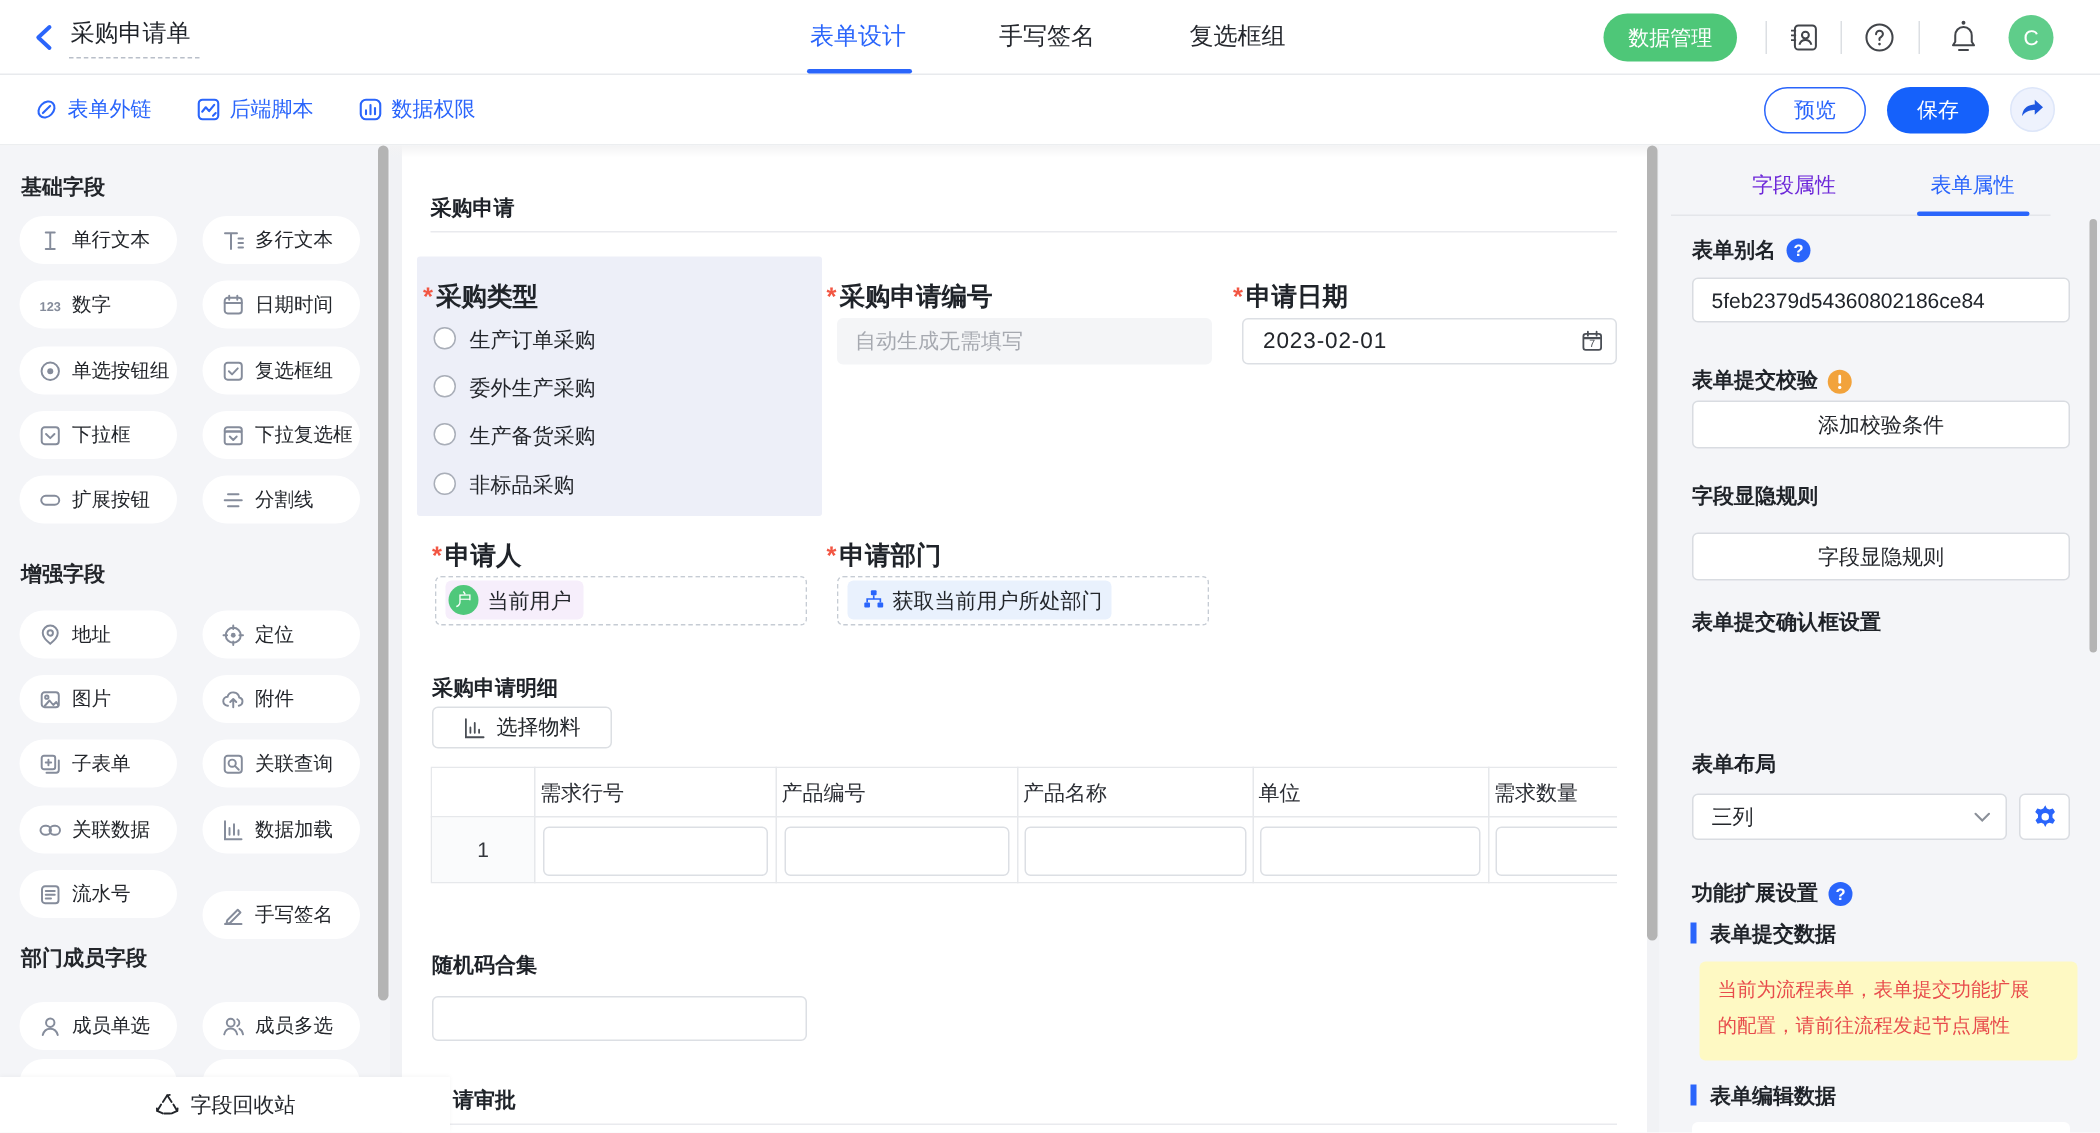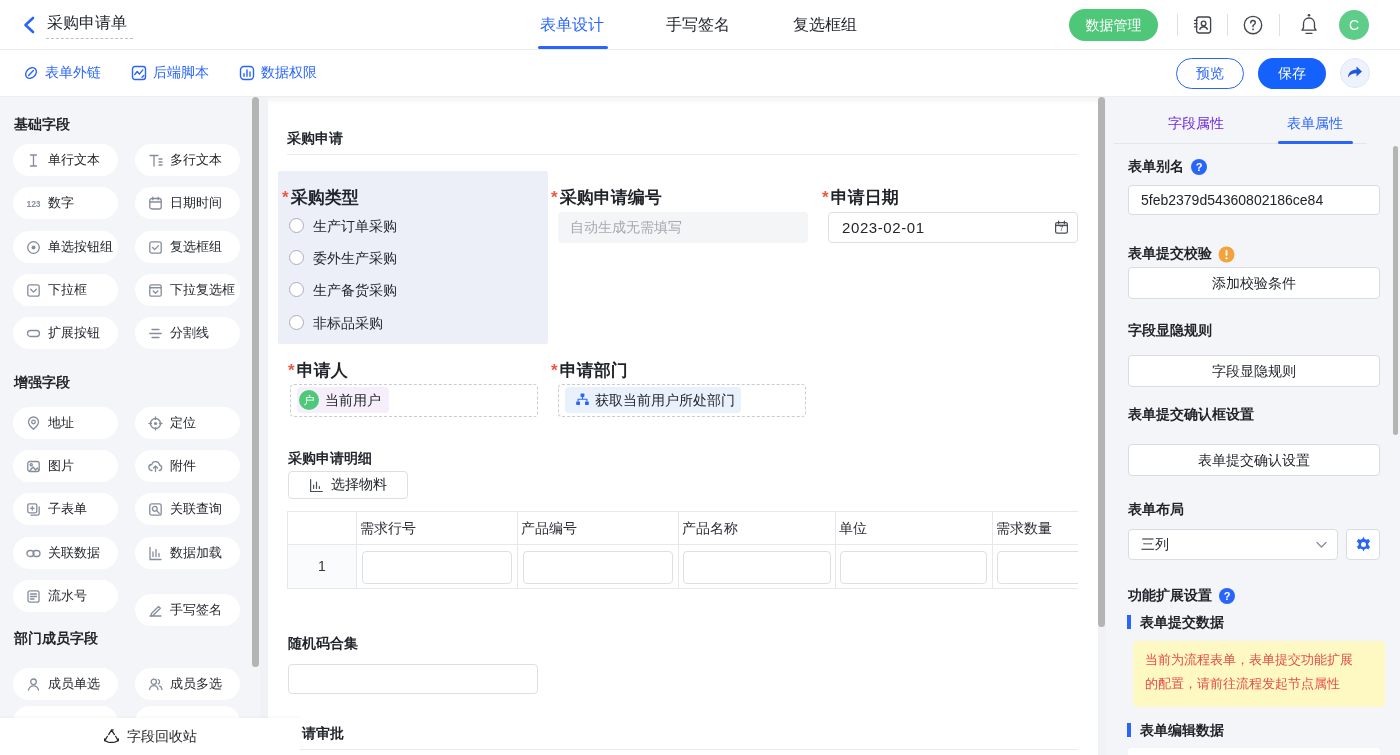--- a/index.html
+++ b/index.html
@@ -314,21 +314,20 @@
     <svg width="17" height="17" viewBox="0 0 17 17">
         <circle cx="8.5" cy="8.5" r="8" fill="#f2a33c"></circle>
         <rect x="7.6" y="3.8" width="1.8" height="6" rx="0.9" fill="#fff"></rect>
         <circle cx="8.5" cy="12.3" r="1.1" fill="#fff"></circle>
       </svg>
   </div>
   <div class="rbtn" style="top:170px;">添加校验条件</div>
   <div class="rlabel" style="top:225px;">字段显隐规则</div>
   <div class="rbtn" style="top:258px;">字段显隐规则</div>
   <div class="rlabel" style="top:309px;">表单提交确认框设置</div>
-  <div class="rbtn" style="top:347px;">表单提交确认设置</div>
   <div class="rlabel" style="top:404px;">表单布局</div>
   <div class="abs" style="left:22px;top:432px;width:210px;height:31px;background:#fff;border:1px solid #d9dce1;border-radius:4px;line-height:29px;font-size:14px;color:#23262b;padding-left:12px;">三列
     <svg class="abs" style="right:10px;top:11px;" width="11" height="8" viewBox="0 0 11 8" fill="none" stroke="#8b9099" stroke-width="1.4" stroke-linecap="round">
         <path d="M1 1.5l4.5 4.5L10 1.5"></path>
       </svg>
   </div>
   <div class="abs hdrbtn" style="left:240px;top:432px;width:34px;height:31px;background:#fff;border:1px solid #d9dce1;border-radius:4px;">
     <svg width="17" height="17" viewBox="0 0 17 17" fill="#2a65fb">
         <path d="M8.5 0.8l1.1 2.2a5.8 5.8 0 0 1 1.6.66l2.4-.66 1.4 2.4-1.7 1.84a5.8 5.8 0 0 1 0 1.72l1.7 1.84-1.4 2.4-2.4-.66a5.8 5.8 0 0 1-1.6.66l-1.1 2.2h-0l-1.1-2.2a5.8 5.8 0 0 1-1.6-.66l-2.4.66-1.4-2.4 1.7-1.84a5.8 5.8 0 0 1 0-1.72L1.8 5.4l1.4-2.4 2.4.66a5.8 5.8 0 0 1 1.6-.66z"></path>
         <circle cx="8.5" cy="8.5" r="2.5" fill="#fff"></circle>

